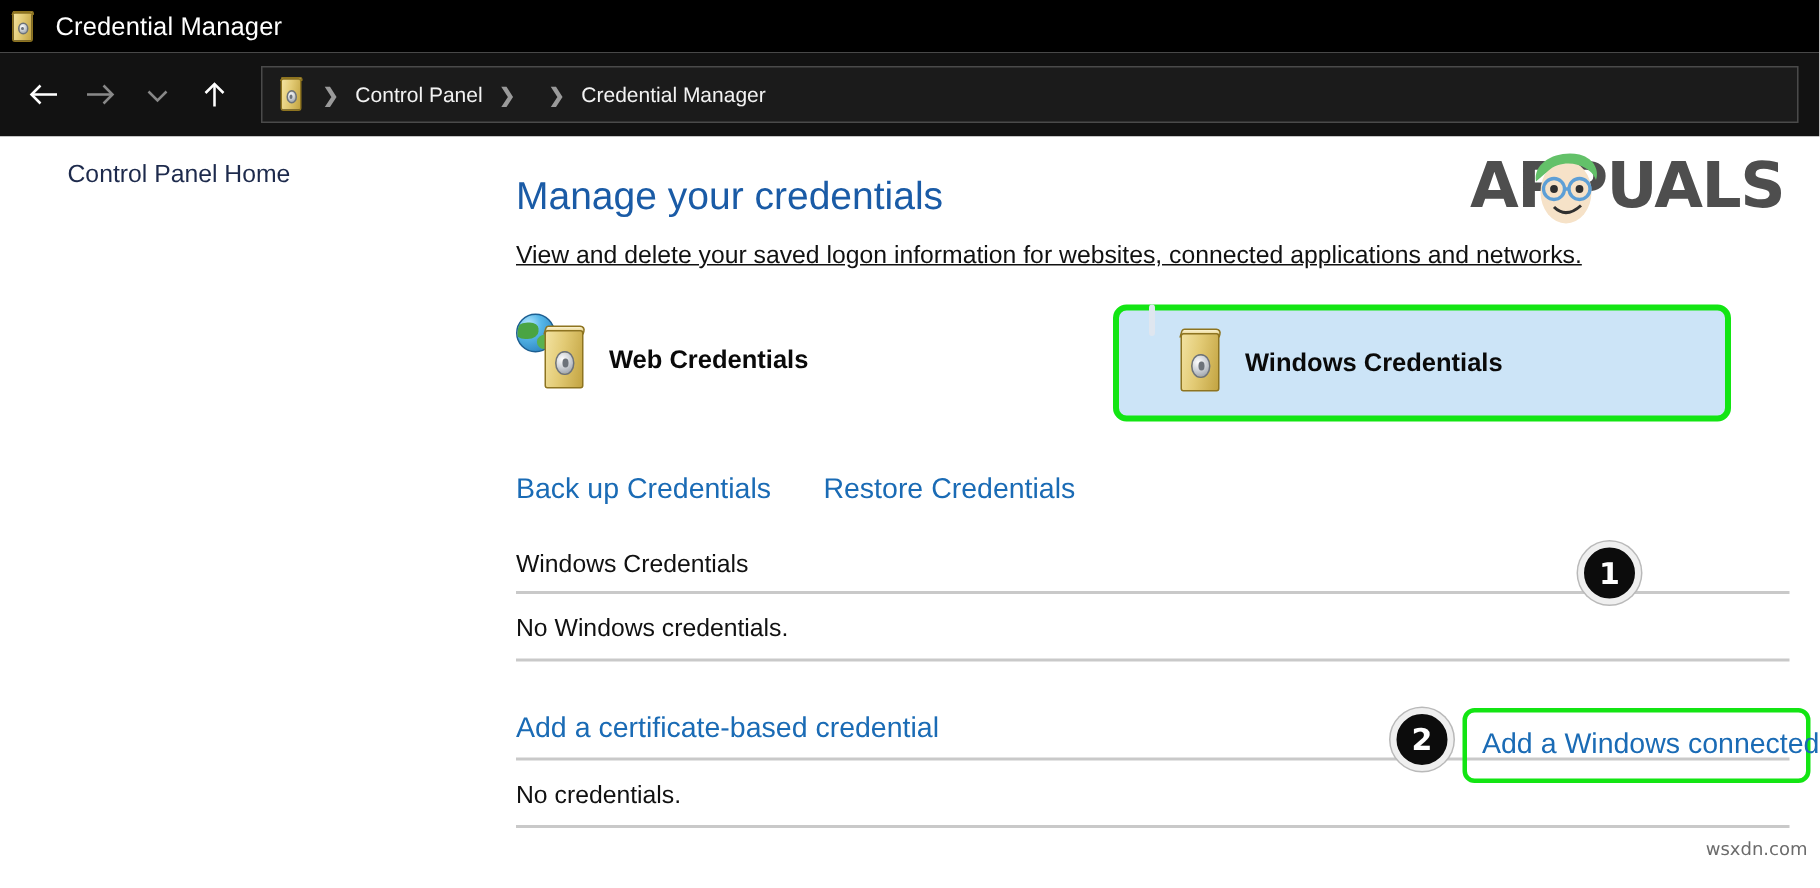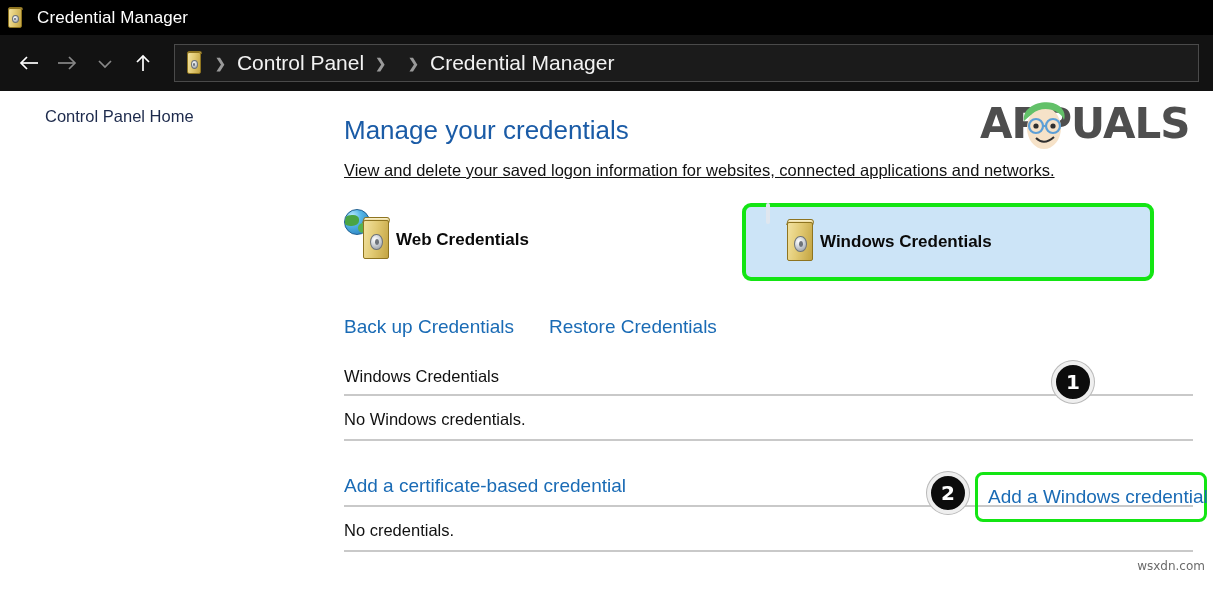--- a/index.html
+++ b/index.html
@@ -52,21 +52,21 @@
     flex: 1;
     margin-right: 14px;
     border: 1px solid #4a4a4a;
     background: #1b1b1b;
     display: flex;
     align-items: center;
     padding: 0 10px;
   }
   .crumb-text {
     color: #f2f2f2;
-    font-size: 21px;
+    font-size: 14px;
     white-space: nowrap;
     text-align: right;
   }
   .crumb-sep {
     color: #9a9a9a;
     font-size: 13px;
     margin: 0 11px;
     font-weight: bold;
   }
 
@@ -181,20 +181,21 @@
     width: 412px; height: 78px;
     background: #cce4f7;
     border: 4px solid #13e513;
     border-radius: 9px;
     padding-left: 22px;
   }
   .sel-label {
     font-size: 17px;
     font-weight: bold;
     color: #0a0a0a;
+    margin-left: 10px;
     white-space: nowrap;
   }
 
   .globe {
     width: 26px; height: 26px;
     border-radius: 50%;
     background:
       radial-gradient(circle at 30% 25%, #b9e8ff 0%, #56b7e8 35%, #1f74b5 100%);
     position: absolute;
     left: 0; top: -8px;
@@ -455,20 +456,20 @@
       <div class="sec-head">
         <span class="link">Add a certificate-based credential</span>
       </div>
       <div class="rule"></div>
       <div class="sec-body">No credentials.</div>
       <div class="rule"></div>
     </div>
   </div>
 
   <div class="add-win-box">
-    <span class="link">Add a Windows credential</span>
+    <span class="link">Add a Windows connected</span>
   </div>
 
   <div class="badge badge-1">1</div>
   <div class="badge badge-2">2</div>
 
   <div class="watermark">wsxdn.com</div>
 </div>
 
 </body></html>

